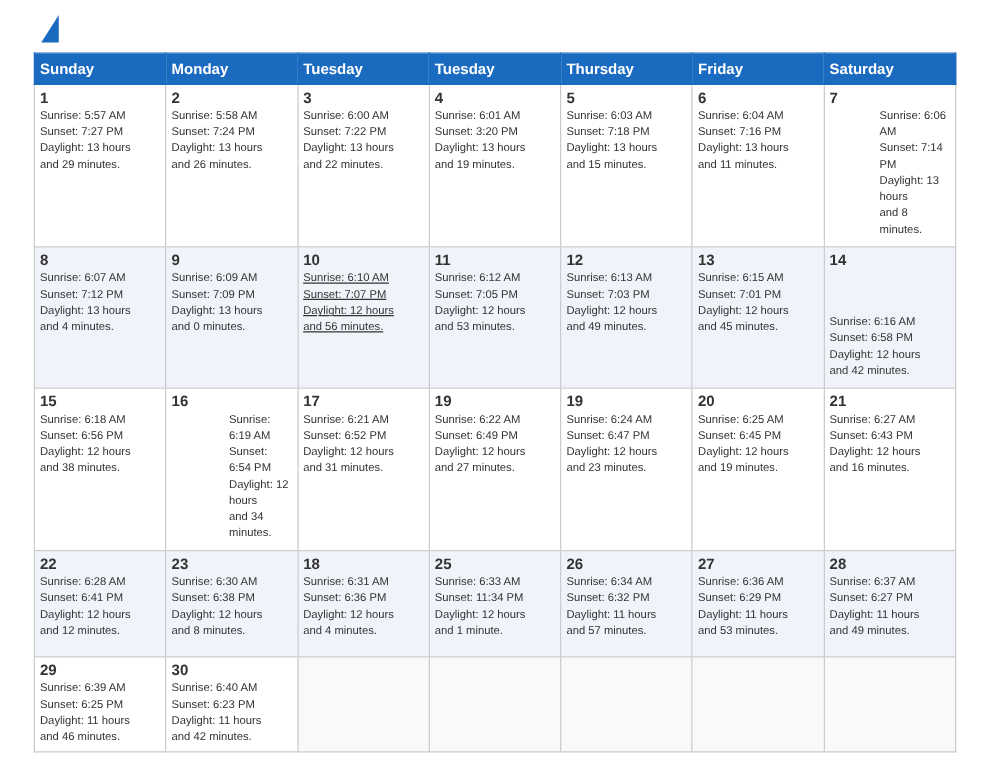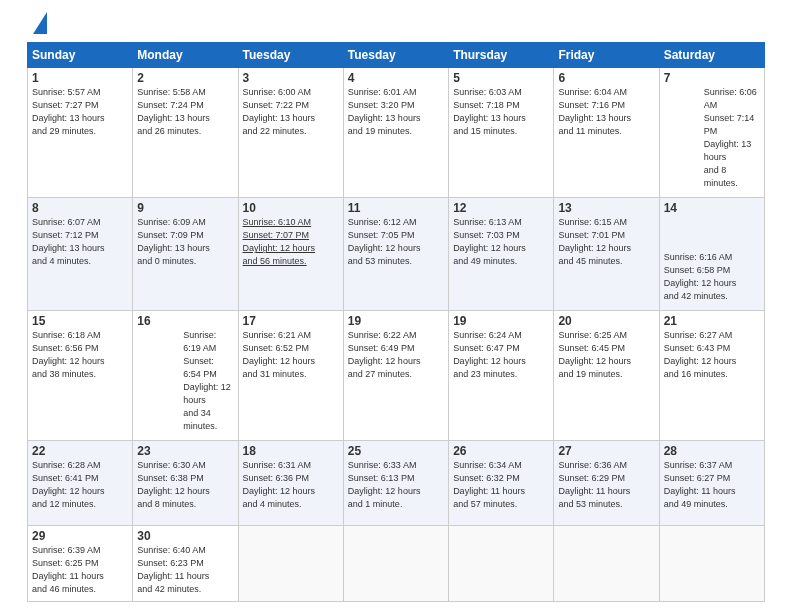--- a/index.html
+++ b/index.html
@@ -316,21 +316,21 @@
           <td>
             <span class="day-num">18</span>
             <div class="day-info" style="white-space: pre-line;">Sunrise: 6:31 AM
 Sunset: 6:36 PM
 Daylight: 12 hours
 and 4 minutes.</div>
           </td>
           <td>
             <span class="day-num">25</span>
             <div class="day-info" style="white-space: pre-line;">Sunrise: 6:33 AM
-Sunset: 6:13 PM
+Sunset: 11:34 PM
 Daylight: 12 hours
 and 1 minute.</div>
           </td>
           <td>
             <span class="day-num">26</span>
             <div class="day-info" style="white-space: pre-line;">Sunrise: 6:34 AM
 Sunset: 6:32 PM
 Daylight: 11 hours
 and 57 minutes.</div>
           </td>

